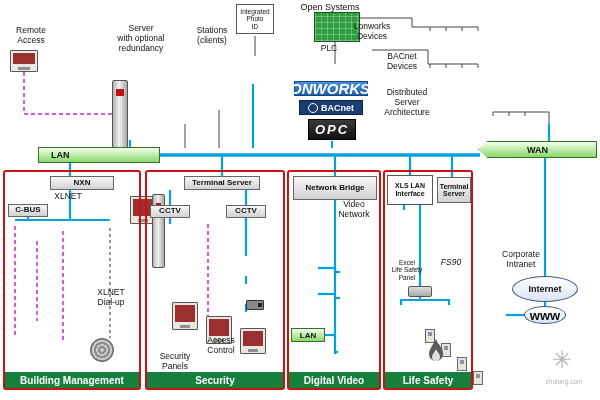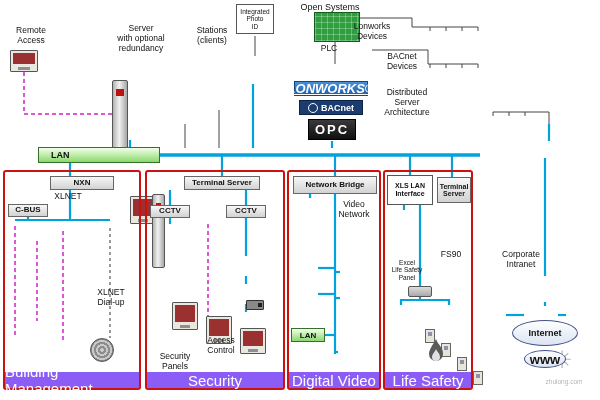--- a/index.html
+++ b/index.html
@@ -12,44 +12,44 @@
   .tiny{font-size:6.5px;}
   .graybox{background:linear-gradient(#f7f7f7,#d2d2d2);border:1px solid #666;display:flex;
            align-items:center;justify-content:center;font-weight:bold;font-size:8px;
            text-align:center;white-space:pre-line;line-height:1.05;}
   .whitebox{background:#fff;border:1px solid #555;display:flex;align-items:center;justify-content:center;
             text-align:center;white-space:pre-line;font-size:7px;line-height:1.1;}
   .greenbar{background:linear-gradient(#f2ffe9,#8ad96c);border:1px solid #35702a;display:flex;
             align-items:center;font-weight:bold;font-size:9px;}
   .wan{clip-path:polygon(0 50%,8% 0,100% 0,100% 100%,8% 100%);justify-content:center;}
   .section{border:2px solid #cc1111;border-radius:3px;z-index:2;}
-  .footer{background:#8b5cf6;color:#fff;font-weight:normal;font-size:15px;display:flex;
+  .footer{background:#15803d;color:#fff;font-weight:bold;font-size:10px;display:flex;
           align-items:center;justify-content:center;z-index:3;}
   .tower{background:linear-gradient(90deg,#b3b3b3,#f2f2f2 45%,#a6a6a6);border:1px solid #555;border-radius:2px;position:relative;}
   .tower i{position:absolute;top:8px;left:3px;right:3px;height:7px;background:#b11;}
   .monitor{background:#eae7e0;border:1px solid #555;position:relative;border-radius:1px;}
   .monitor i{position:absolute;top:2px;left:2px;right:2px;bottom:7px;background:#9a3030;}
   .monitor u{position:absolute;bottom:1px;left:28%;right:28%;height:3px;background:#8f8f8f;}
   .smdev{background:#e8e4da;border:1px solid #666;position:relative;}
   .smdev i{position:absolute;top:2px;left:2px;right:2px;height:4px;background:#8a93a8;}
   .cam{background:#898989;border:1px solid #333;position:relative;border-radius:1px;}
   .cam i{position:absolute;right:1px;top:30%;width:4px;height:40%;background:#222;}
   .hub{background:linear-gradient(#ddd,#a9a9a9);border:1px solid #555;border-radius:2px;}
   .speaker{border-radius:50%;background:repeating-radial-gradient(circle at 50% 50%,#cacaca 0 2px,#8d8d8d 2px 4px);border:1px solid #555;}
   .plc{background:#2f9e3f;border:1px solid #145a1e;
        background-image:repeating-linear-gradient(0deg,rgba(255,255,255,.28) 0 1px,transparent 1px 6px),
                         repeating-linear-gradient(90deg,rgba(255,255,255,.28) 0 1px,transparent 1px 6px);}
   .badge{display:flex;align-items:center;justify-content:center;font-weight:bold;color:#fff;}
   .b-dde{background:#fff;color:#1b4fa0;border:1px solid #888;font-style:italic;font-size:9px;}
-  .b-lon{background:linear-gradient(#4a8fd4,#1b5fae);font-style:italic;font-size:13px;border:1px solid #12477f;text-decoration:underline;}
+  .b-lon{background:linear-gradient(#4a8fd4,#1b5fae);font-style:italic;font-size:15px;border:1px solid #12477f;}
   .b-bac{background:#1b3c70;font-size:9px;border:1px solid #0d2346;gap:3px;}
   .b-bac .ring{width:8px;height:8px;border:1.5px solid #fff;border-radius:50%;display:inline-block;}
   .b-opc{background:linear-gradient(#3a3a3a,#101010);font-size:13px;letter-spacing:2px;border:1px solid #000;}
   .cloud{border:1.5px solid #44518a;border-radius:50%;background:linear-gradient(#fff,#dbe4f2);
-         display:flex;align-items:center;justify-content:center;font-weight:bold;z-index:2;margin-top:44px;}
+         display:flex;align-items:center;justify-content:center;font-weight:bold;z-index:2;}
   .wm{color:#b5b5b5;text-align:center;}
 </style>
 </head>
 <body>
 
 <div class="stage">
 
   <svg class="wires" width="600" height="400">
 
     <g stroke="#00a3dd" stroke-width="3.5" fill="none">
@@ -173,21 +173,21 @@
 
   <div class="abs lbl" style="left:294px;top:2px;width:72px;font-size:9px;">Open Systems</div>
   <div class="abs dev plc" style="left:314px;top:12px;width:46px;height:30px;"></div>
   <div class="abs lbl" style="left:314px;top:44px;width:30px;">PLC</div>
 
   <div class="abs badge b-lon" style="left:294px;top:81px;width:74px;height:15px;">LONWORKS®</div>
   <div class="abs badge b-bac" style="left:299px;top:100px;width:64px;height:15px;">
     <span class="ring"></span>
     <span>BACnet</span>
   </div>
-  <div class="abs badge b-opc" style="left:308px;top:119px;width:48px;height:21px;">OPC</div>
+  <div class="abs badge b-opc" style="left:308px;top:119px;width:48px;height:21px;font-style:italic;">OPC</div>
 
   <div class="abs lbl" style="left:346px;top:22px;width:52px;">Lonworks
 Devices</div>
   <div class="abs lbl" style="left:378px;top:52px;width:48px;">BACnet
 Devices</div>
   <div class="abs lbl" style="left:378px;top:88px;width:58px;">Distributed
 Server
 Architecture</div>
 
   <div class="abs dev smdev" style="left:425px;top:31px;width:10px;height:14px;">
@@ -197,20 +197,21 @@
       <i></i>
     </div>
   <div class="abs dev smdev" style="left:457px;top:31px;width:10px;height:14px;">
       <i></i>
     </div>
   <div class="abs dev smdev" style="left:473px;top:31px;width:10px;height:14px;">
       <i></i>
     </div>
 
   <div class="abs bar greenbar" style="left:38px;top:147px;width:122px;height:16px;padding-left:12px;">LAN</div>
+  <div class="abs bar greenbar wan" style="left:478px;top:141px;width:119px;height:17px;">WAN</div>
 
   <div class="abs section" style="left:3px;top:170px;width:138px;height:220px;"></div>
   <div class="abs footer" style="left:5px;top:372px;width:134px;height:16px;">Building Management</div>
   <div class="abs box graybox" style="left:50px;top:176px;width:64px;height:14px;">NXN</div>
   <div class="abs lbl" style="left:44px;top:192px;width:48px;">XLNET</div>
   <div class="abs box graybox" style="left:8px;top:204px;width:40px;height:13px;">C-BUS</div>
 
   <div class="abs lbl" style="left:86px;top:288px;width:50px;">XLNET
 Dial-up</div>
   <div class="abs dev speaker" style="left:90px;top:338px;width:24px;height:24px;"></div>
@@ -221,39 +222,39 @@
   <div class="abs box graybox" style="left:150px;top:205px;width:40px;height:13px;">CCTV</div>
   <div class="abs box graybox" style="left:226px;top:205px;width:40px;height:13px;">CCTV</div>
 
   <div class="abs lbl" style="left:194px;top:336px;width:54px;">Access
 Control</div>
   <div class="abs lbl" style="left:146px;top:352px;width:58px;">Security
 Panels</div>
 
   <div class="abs section" style="left:287px;top:170px;width:94px;height:220px;"></div>
   <div class="abs footer" style="left:289px;top:372px;width:90px;height:16px;">Digital Video</div>
-  <div class="abs box graybox" style="left:293px;top:176px;width:84px;height:18px;">Network Bridge</div>
+  <div class="abs box graybox" style="left:293px;top:176px;width:84px;height:24px;">Network Bridge</div>
 
   <div class="abs lbl" style="left:332px;top:200px;width:44px;">Video
 Network</div>
 
   <div class="abs bar greenbar" style="left:291px;top:328px;width:34px;height:14px;justify-content:center;font-size:8px;">LAN</div>
 
   <div class="abs section" style="left:383px;top:170px;width:90px;height:220px;"></div>
   <div class="abs footer" style="left:385px;top:372px;width:86px;height:16px;">Life Safety</div>
   <div class="abs box whitebox" style="left:387px;top:175px;width:46px;height:30px;font-size:7px;font-weight:bold;">XLS LAN
 Interface</div>
   <div class="abs box graybox" style="left:437px;top:177px;width:34px;height:26px;font-size:7px;">Terminal
 Server</div>
 
   <div class="abs lbl tiny" style="left:383px;top:259px;width:48px;">Excel
 Life Safety
 Panel</div>
 
-  <div class="abs lbl" style="left:437px;top:250px;width:28px;">FS90</div>
+  <div class="abs lbl" style="left:437px;top:258px;width:28px;font-style:italic;">FS90</div>
   <div class="abs dev hub" style="left:408px;top:286px;width:24px;height:11px;"></div>
 
   <div class="abs dev" style="left:424px;top:338px;width:24px;height:28px;">
     <svg width="24" height="28" viewBox="0 0 24 28">
       <path d="M12 1 C14 7 19 9 19 16 A7 7 0 0 1 5 16 C5 11 9 7 12 1 Z" fill="#5a5a5a"></path>
       <path d="M12 11 C13 14 16 15 16 19 A4 4 0 0 1 8 19 C8 16 11 14 12 11 Z" fill="#e0e0e0"></path>
     </svg>
   </div>
 
 

